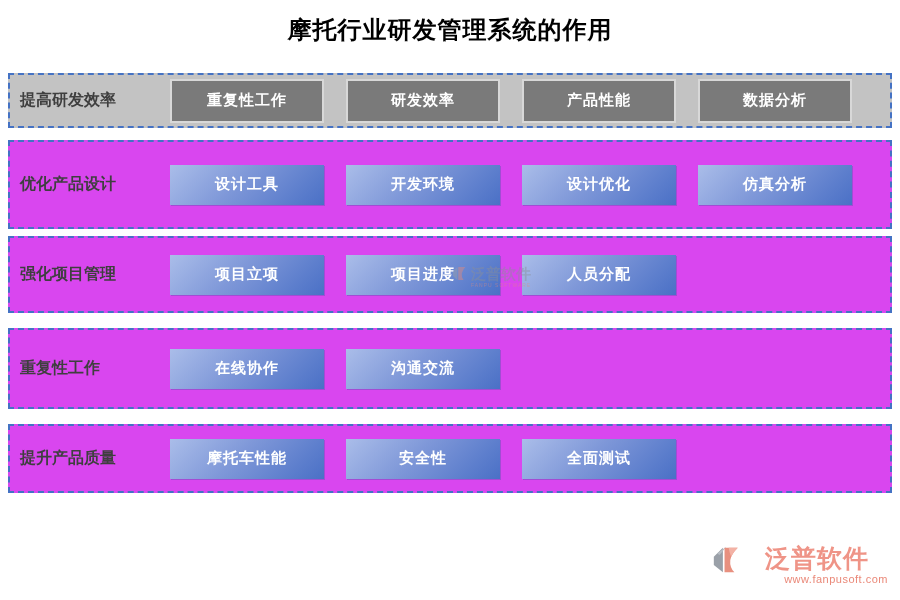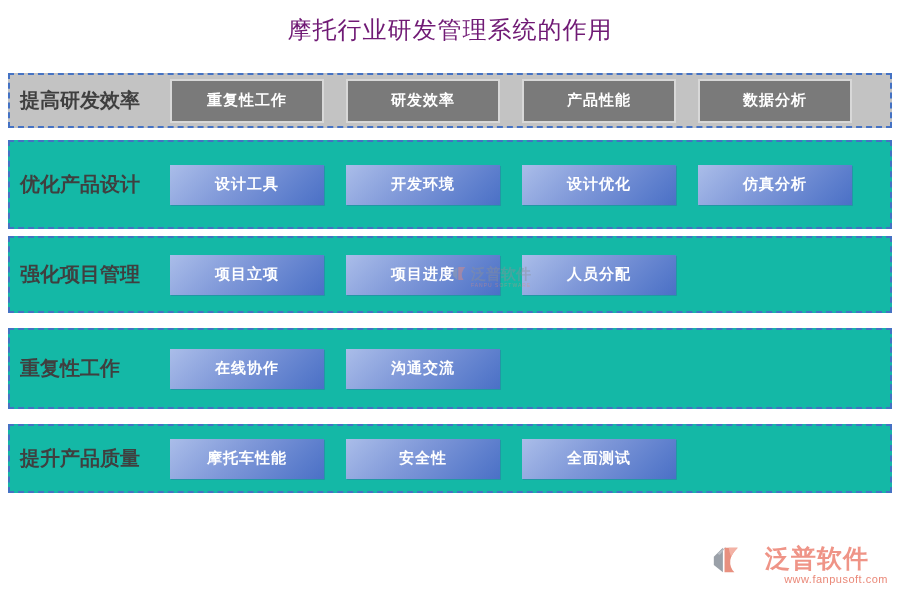--- a/index.html
+++ b/index.html
@@ -4,32 +4,32 @@
 <style>
   html,body{margin:0;padding:0;}
   body{
     width:900px;height:600px;position:relative;background:#ffffff;
     font-family:"Liberation Sans","DejaVu Sans",sans-serif;
     overflow:hidden;
   }
   .page-title{
     position:absolute;top:14px;left:0;width:900px;text-align:center;
     font-family:"Liberation Serif","DejaVu Serif",serif;
-    font-size:24px;font-weight:normal;color:#701a75;letter-spacing:1px;
+    font-size:24px;font-weight:bold;color:#000000;letter-spacing:1px;
   }
   .row{
     position:absolute;left:8px;width:884px;box-sizing:border-box;
     border:2px dashed #4472C4;
-    display:flex;align-items:center;background:#14b8a6;
+    display:flex;align-items:center;background:#d946ef;
   }
   .row.gray{background:#C3C3C3;}
   .row-label{
     flex:0 0 150px;margin-left:10px;
     font-family:"Liberation Serif","DejaVu Serif",serif;
-    font-size:20px;font-weight:bold;color:#3F3F3F;white-space:nowrap;
+    font-size:16px;font-weight:bold;color:#3F3F3F;white-space:nowrap;
   }
   .btn-area{display:flex;gap:22px;}
   .btn{
     width:154px;height:40px;box-sizing:border-box;
     display:flex;align-items:center;justify-content:center;
     color:#ffffff;font-size:15px;font-weight:bold;letter-spacing:1px;
     cursor:pointer;white-space:nowrap;
   }
   .btn.blue{
     background:linear-gradient(135deg,#AABDE9 0%,#7E97D8 45%,#4A70C6 100%);

